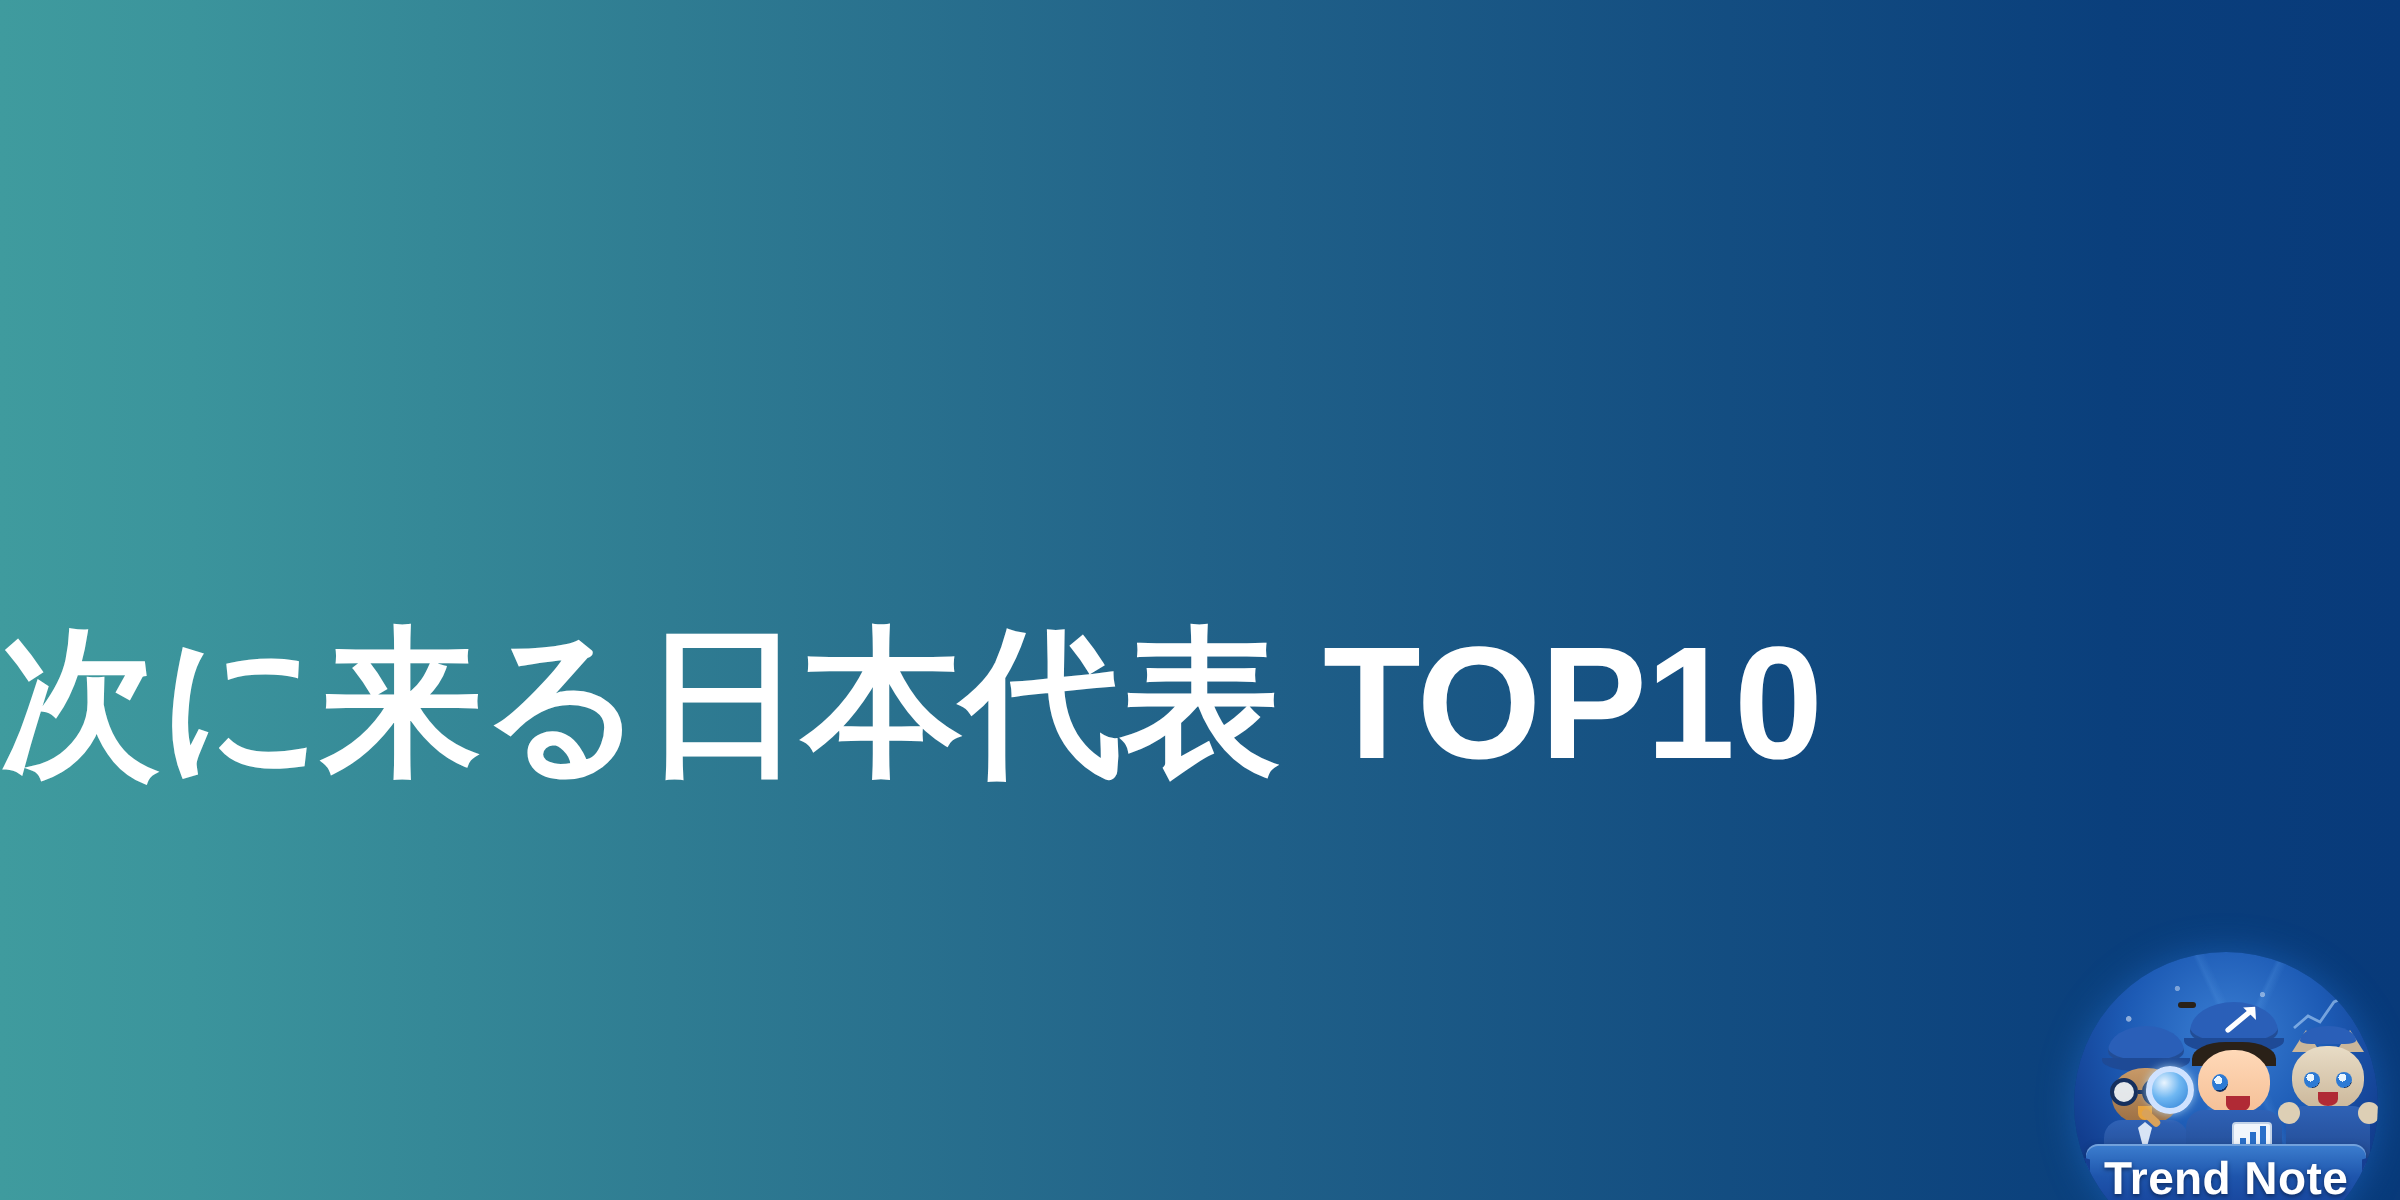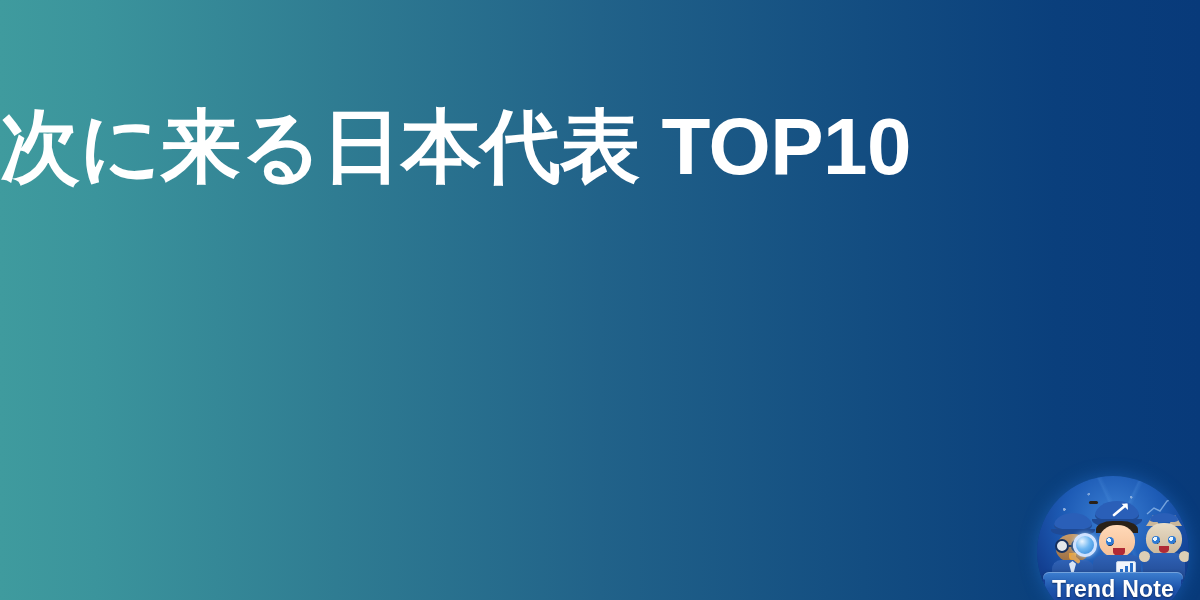--- a/index.html
+++ b/index.html
@@ -22,22 +22,22 @@
     overflow:hidden;
     background:linear-gradient(90deg,#3f9b9e 0%,#3b949c 8%,#2f7c92 28%,#216289 50%,#134d81 72%,#0a3f7c 88%,#083a7a 100%);
   }
 
   
   .text-stack {
     position:absolute;
     left:0; top:0;
     width:1200px; height:600px;
     display:flex;
-    flex-direction:column;
-    align-items:flex-start;
+    flex-direction:row;
+    align-items:center;
   }
 
   .headline {
     margin-top:104px;
     font-size:80px;
     line-height:1.08;
     font-weight:700;
     color:#ffffff;
     letter-spacing:-0.5px;
     white-space:nowrap;

